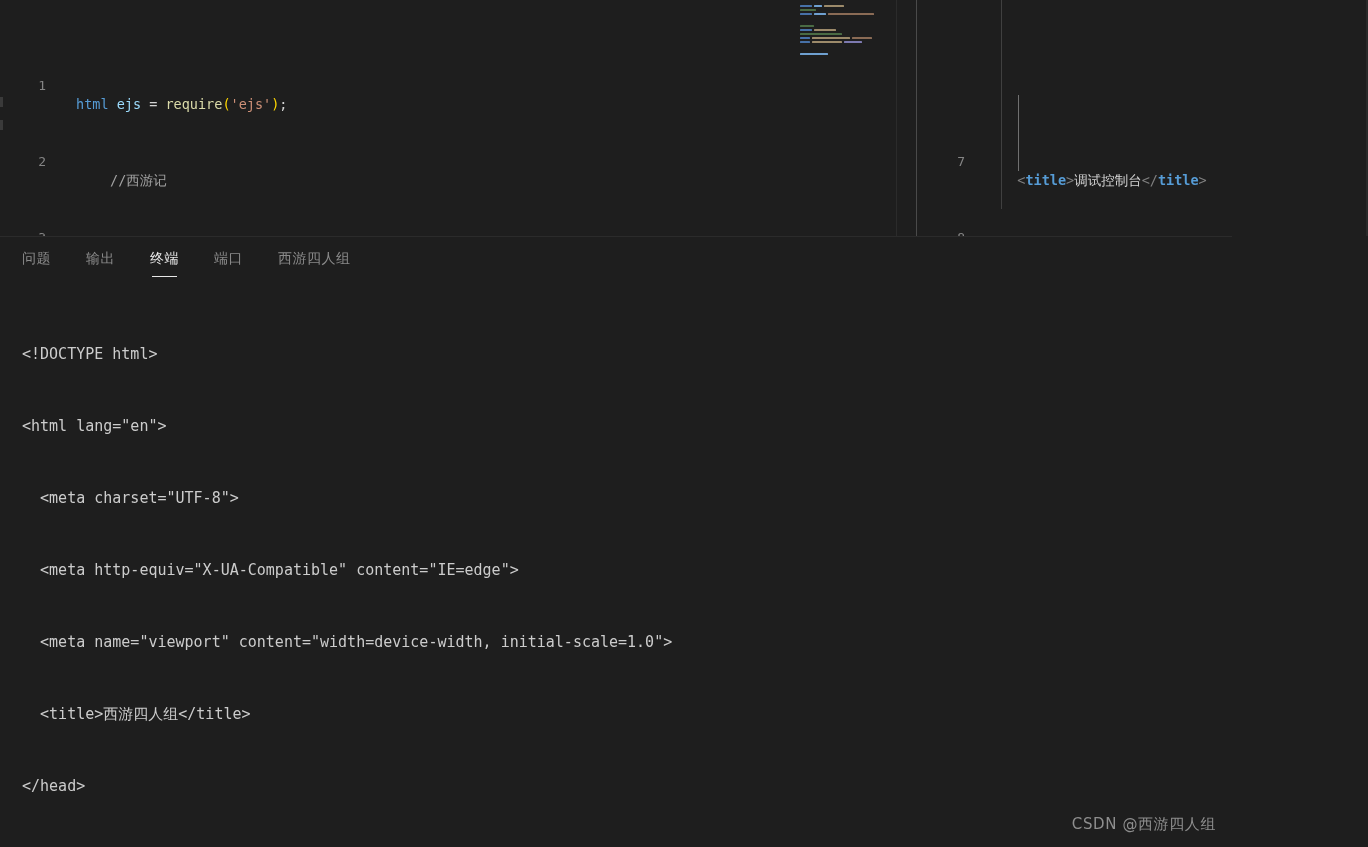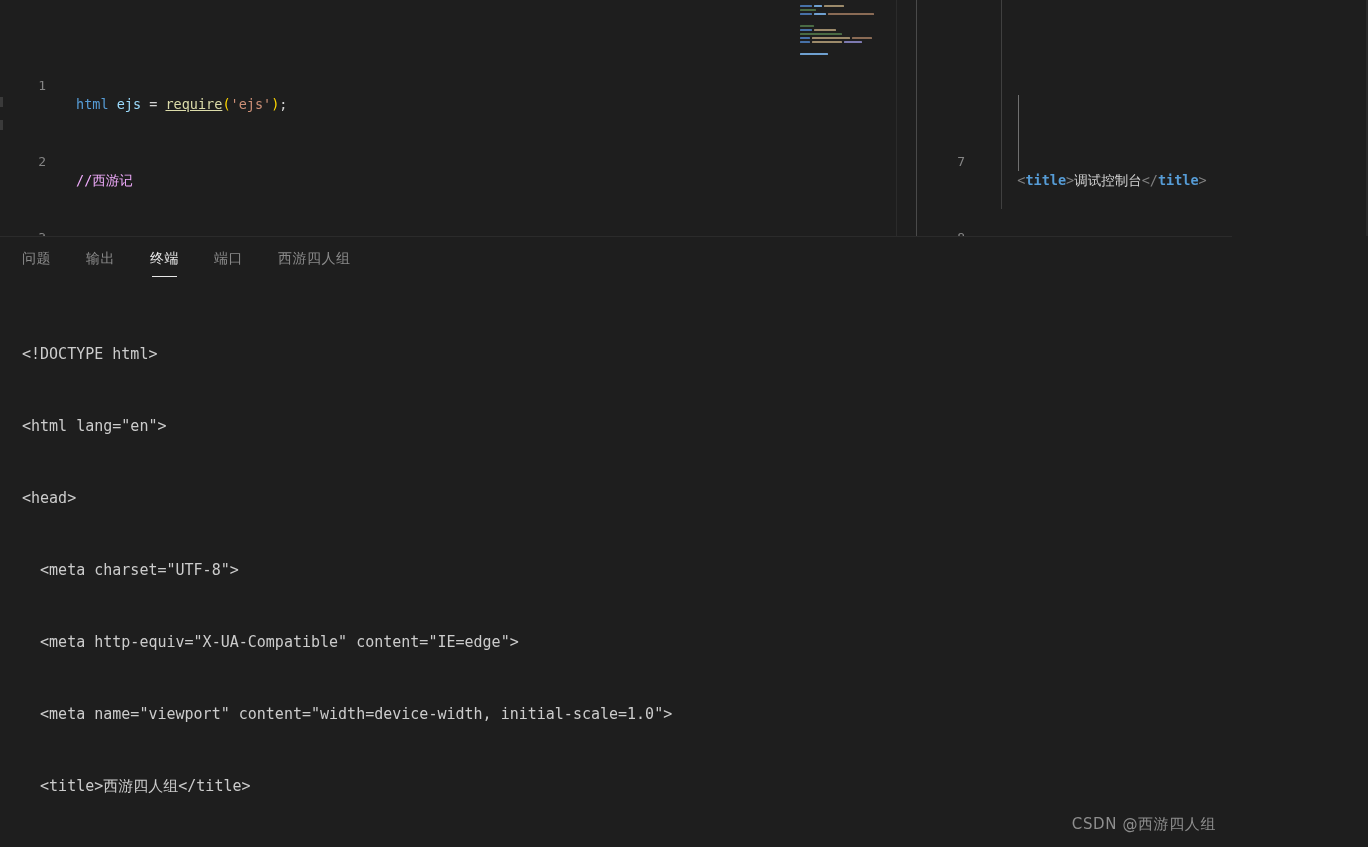--- a/index.html
+++ b/index.html
@@ -86,23 +86,23 @@
     white-space: pre;
     color: #d4d4d4;
   }
   .pane-left .code-txt  { left: 76px; }
   .pane-right .code-txt { left: 84px; }
   .pane-right .ln { width: 48px; }
 
   
   .t-kw     { color: #569cd6; }
   .t-var    { color: #9cdcfe; }
-  .t-fn     { color: #dcdcaa; text-decoration: underline; }
+  .t-fn     { color: #dcdcaa; }
   .t-str    { color: #ce9178; }
-  .t-cmt    { color: #f0abfc; }
+  .t-cmt    { color: #a3a3a3; margin-left: 34px; }
   .t-plain  { color: #d4d4d4; }
   .t-br1    { color: #ffd700; }
   .t-tag    { color: #569cd6; font-weight: bold; }
   .t-punct  { color: #808080; }
   .t-white  { color: #d4d4d4; }
 
   
   .iguide {
     position: absolute;
     width: 1px;
@@ -347,21 +347,20 @@
         <span>端口</span>
       </div>
       <div class="panel-tab">
         <span>西游四人组</span>
       </div>
     </div>
 
     <div class="terminal-body">
       <div class="term-line">&lt;!DOCTYPE html&gt;</div>
       <div class="term-line">&lt;html lang="en"&gt;</div>
-      <div class="term-line">&lt;head&gt;</div>
       <div class="term-line">  &lt;meta charset="UTF-8"&gt;</div>
       <div class="term-line">  &lt;meta http-equiv="X-UA-Compatible" content="IE=edge"&gt;</div>
       <div class="term-line">  &lt;meta name="viewport" content="width=device-width, initial-scale=1.0"&gt;</div>
       <div class="term-line">  &lt;title&gt;西游四人组&lt;/title&gt;</div>
       <div class="term-line">&lt;/head&gt;</div>
       
       
       
       
       

